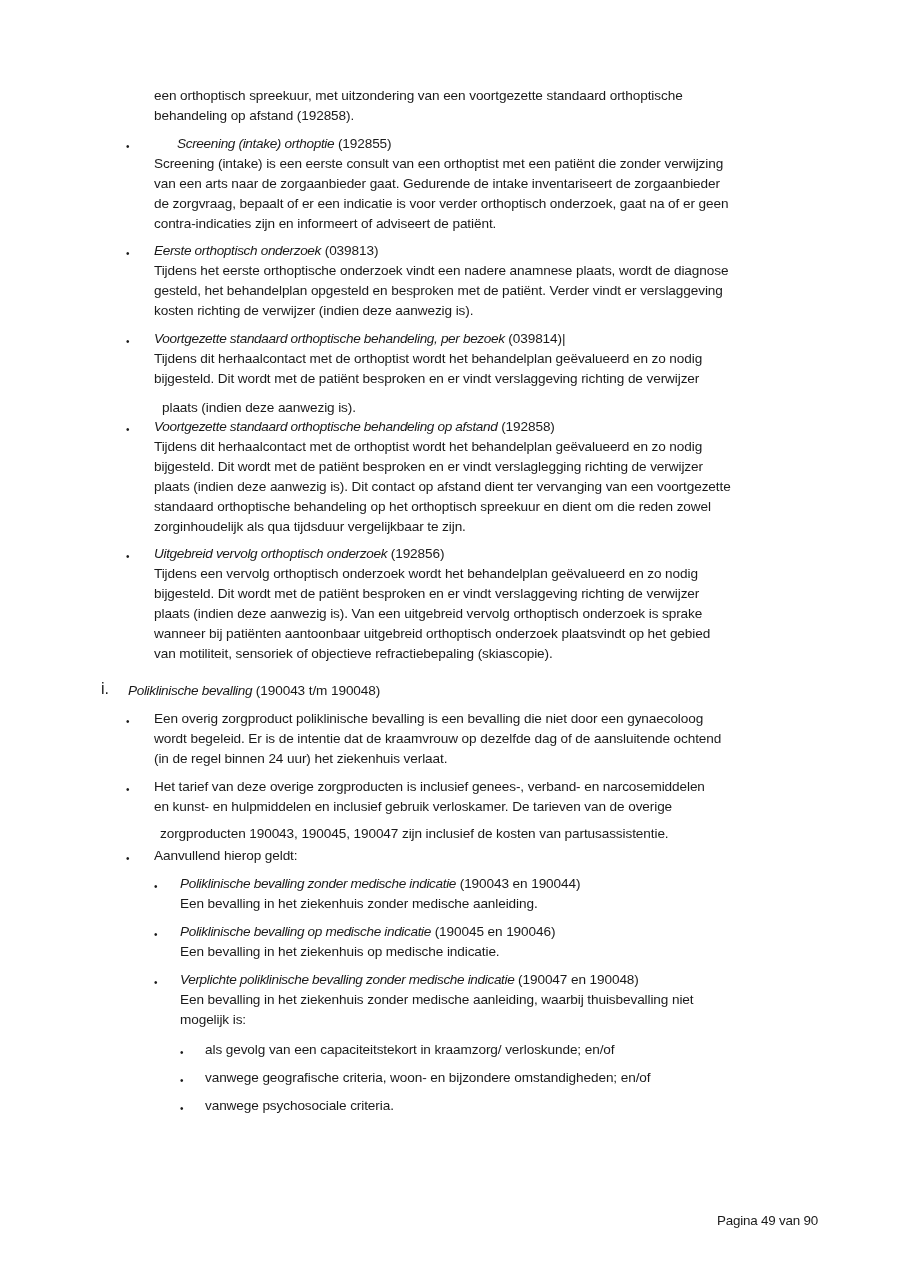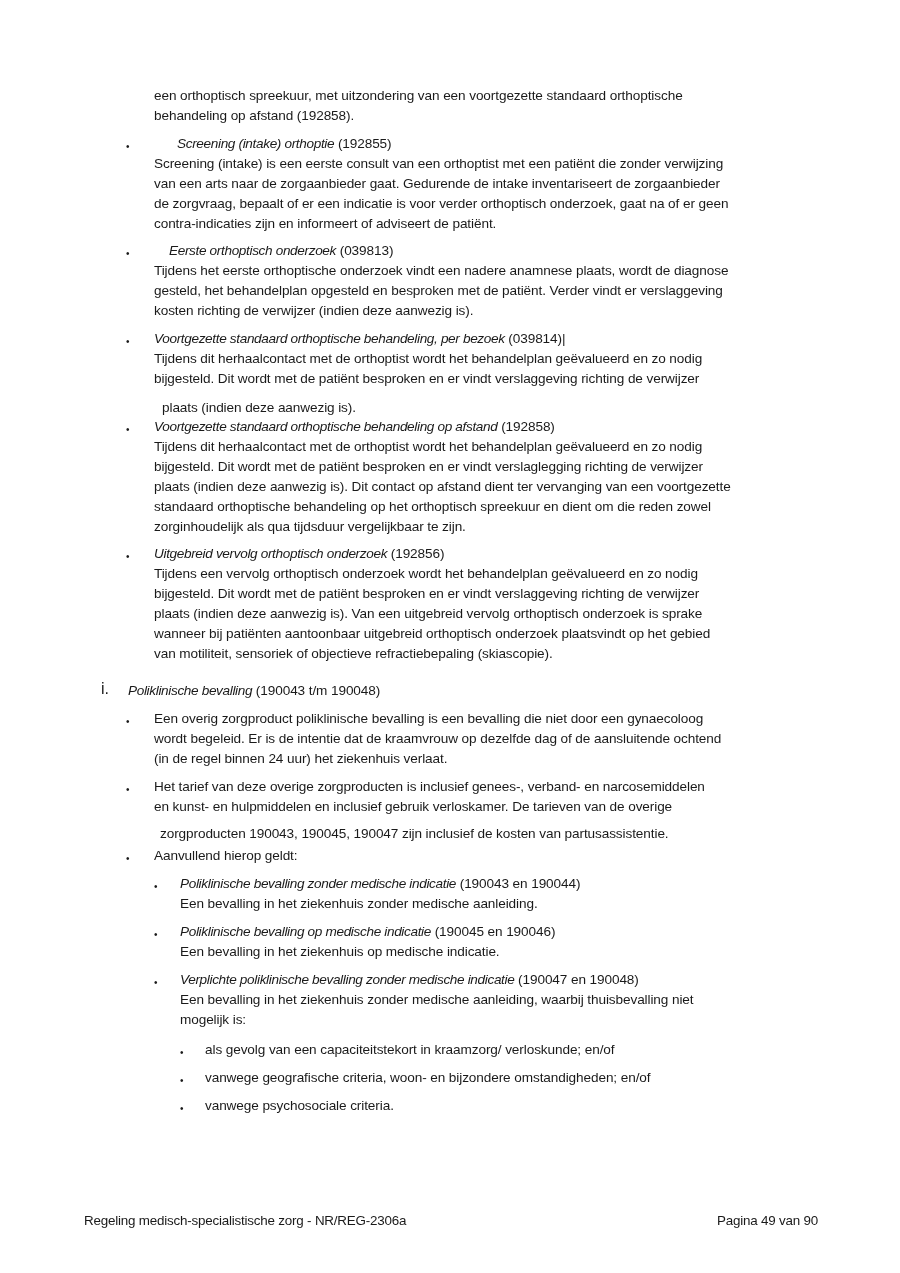--- a/index.html
+++ b/index.html
@@ -29,21 +29,21 @@
     <div class="line" style="left:154px; top:106px;">behandeling op afstand (192858).</div>
 
     <span class="bullet" style="left:126px; top:137px;">•</span>
     <div class="line" style="left:164px; top:134px;margin-left:13px;"><span class="it">Screening (intake) orthoptie</span><span> (192855)</span></div>
     <div class="line" style="left:154px; top:154px;">Screening (intake) is een eerste consult van een orthoptist met een patiënt die zonder verwijzing</div>
     <div class="line" style="left:154px; top:174px;">van een arts naar de zorgaanbieder gaat. Gedurende de intake inventariseert de zorgaanbieder</div>
     <div class="line" style="left:154px; top:194px;">de zorgvraag, bepaalt of er een indicatie is voor verder orthoptisch onderzoek, gaat na of er geen</div>
     <div class="line" style="left:154px; top:214px;">contra-indicaties zijn en informeert of adviseert de patiënt.</div>
 
     <span class="bullet" style="left:126px; top:244px;">•</span>
-    <div class="line" style="left:154px; top:241px;margin-left:15px;"><span class="it">Eerste orthoptisch onderzoek</span><span> (039813)</span></div>
+    <div class="line" style="left:154px; top:241px;"><span class="it">Eerste orthoptisch onderzoek</span><span> (039813)</span></div>
     <div class="line" style="left:154px; top:261px;">Tijdens het eerste orthoptische onderzoek vindt een nadere anamnese plaats, wordt de diagnose</div>
     <div class="line" style="left:154px; top:281px;">gesteld, het behandelplan opgesteld en besproken met de patiënt. Verder vindt er verslaggeving</div>
     <div class="line" style="left:154px; top:301px;">kosten richting de verwijzer (indien deze aanwezig is).</div>
 
     <span class="bullet" style="left:126px; top:332px;">•</span>
     <div class="line" style="left:154px; top:329px;"><span class="it">Voortgezette standaard orthoptische behandeling, per bezoek</span><span> (039814)|</span></div>
     <div class="line" style="left:154px; top:349px;">Tijdens dit herhaalcontact met de orthoptist wordt het behandelplan geëvalueerd en zo nodig</div>
     <div class="line" style="left:154px; top:369px;">bijgesteld. Dit wordt met de patiënt besproken en er vindt verslaggeving richting de verwijzer</div>
     <div class="line" style="left:162px; top:389px;margin-top:9px;">plaats (indien deze aanwezig is).</div>
 
@@ -95,15 +95,14 @@
     <span class="bullet" style="left:180px; top:1043px;">•</span>
     <div class="line" style="left:205px; top:1040px;">als gevolg van een capaciteitstekort in kraamzorg/ verloskunde; en/of</div>
 
     <span class="bullet" style="left:180px; top:1071px;">•</span>
     <div class="line" style="left:205px; top:1068px;">vanwege geografische criteria, woon- en bijzondere omstandigheden; en/of</div>
 
     <span class="bullet" style="left:180px; top:1099px;">•</span>
     <div class="line" style="left:205px; top:1096px;">vanwege psychosociale criteria.</div>
   </div>
 
-  <div class="footer" style="left:84px;">Regeling medisch-specialistische zorg - NR/REG-2306a</div>
   <div class="footer" style="right:82px;">Pagina 49 van 90</div>
 </div>
 
 </body></html>

